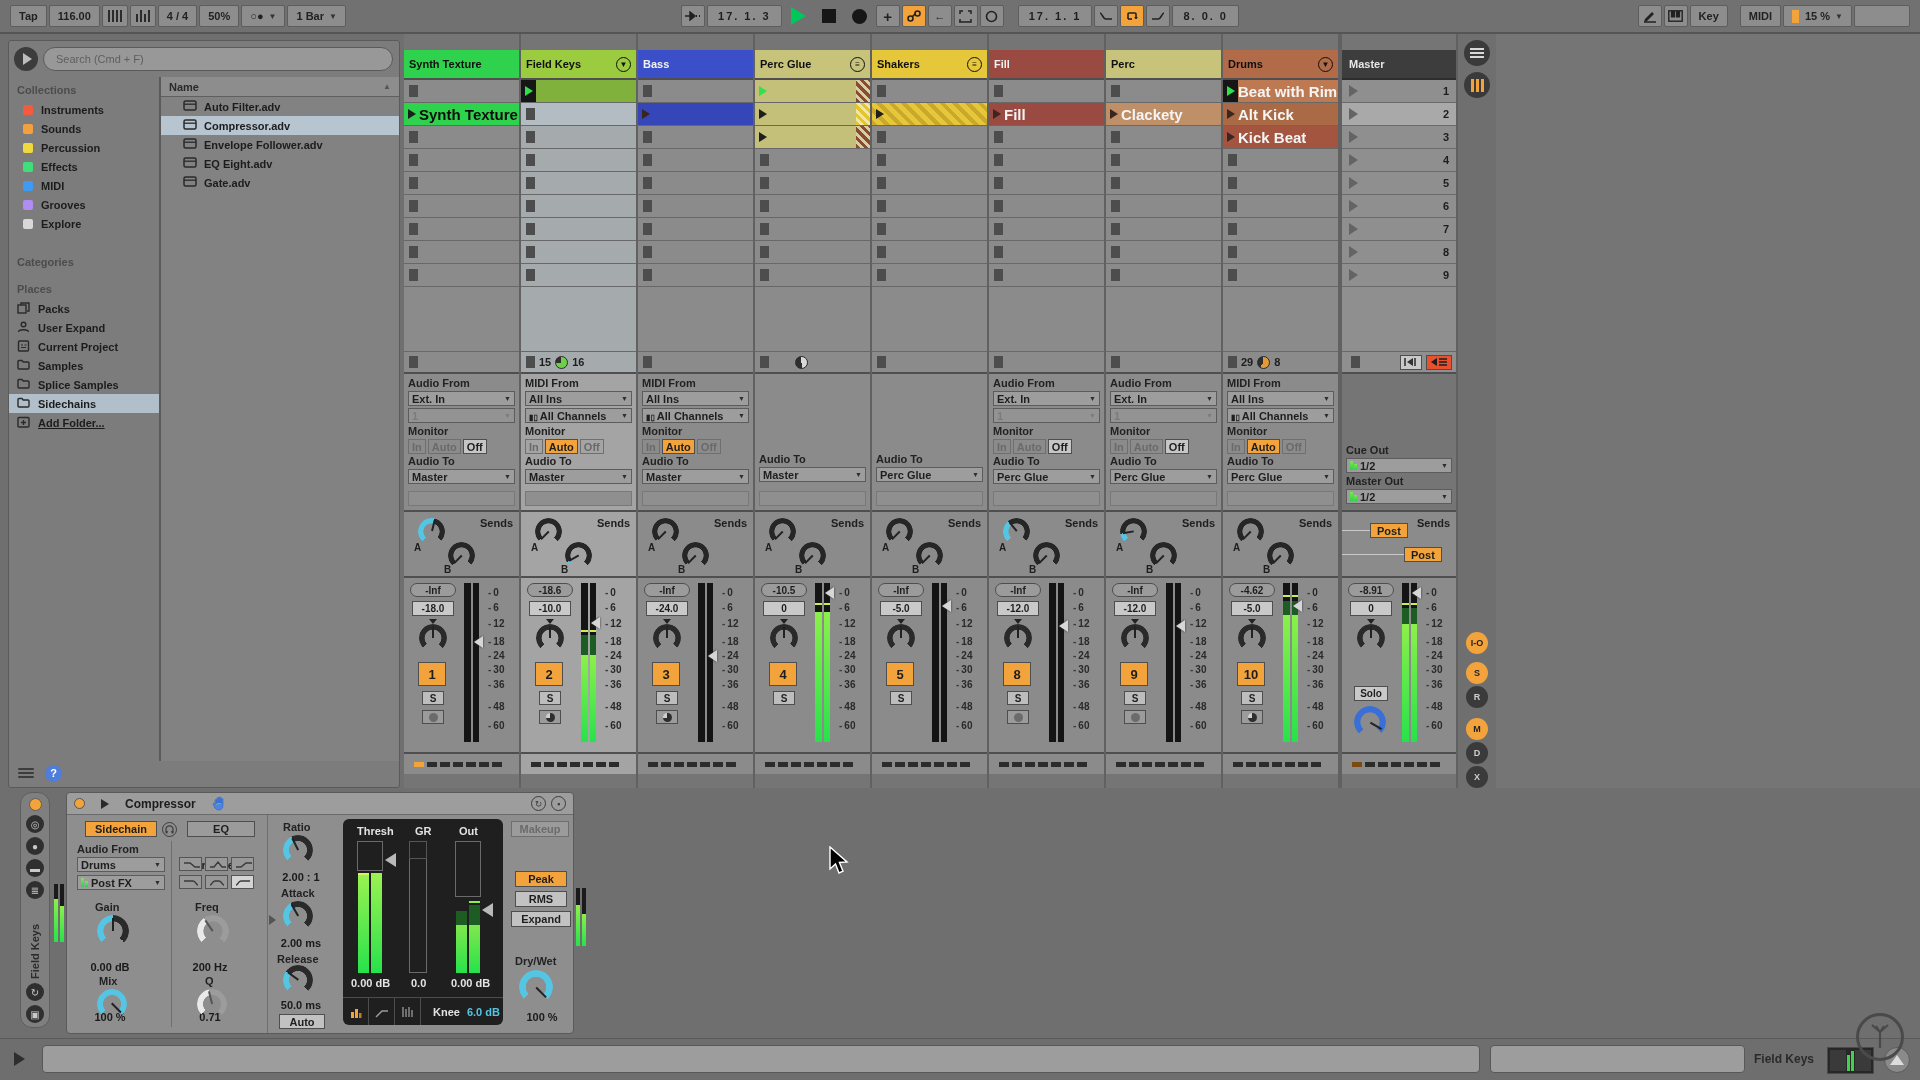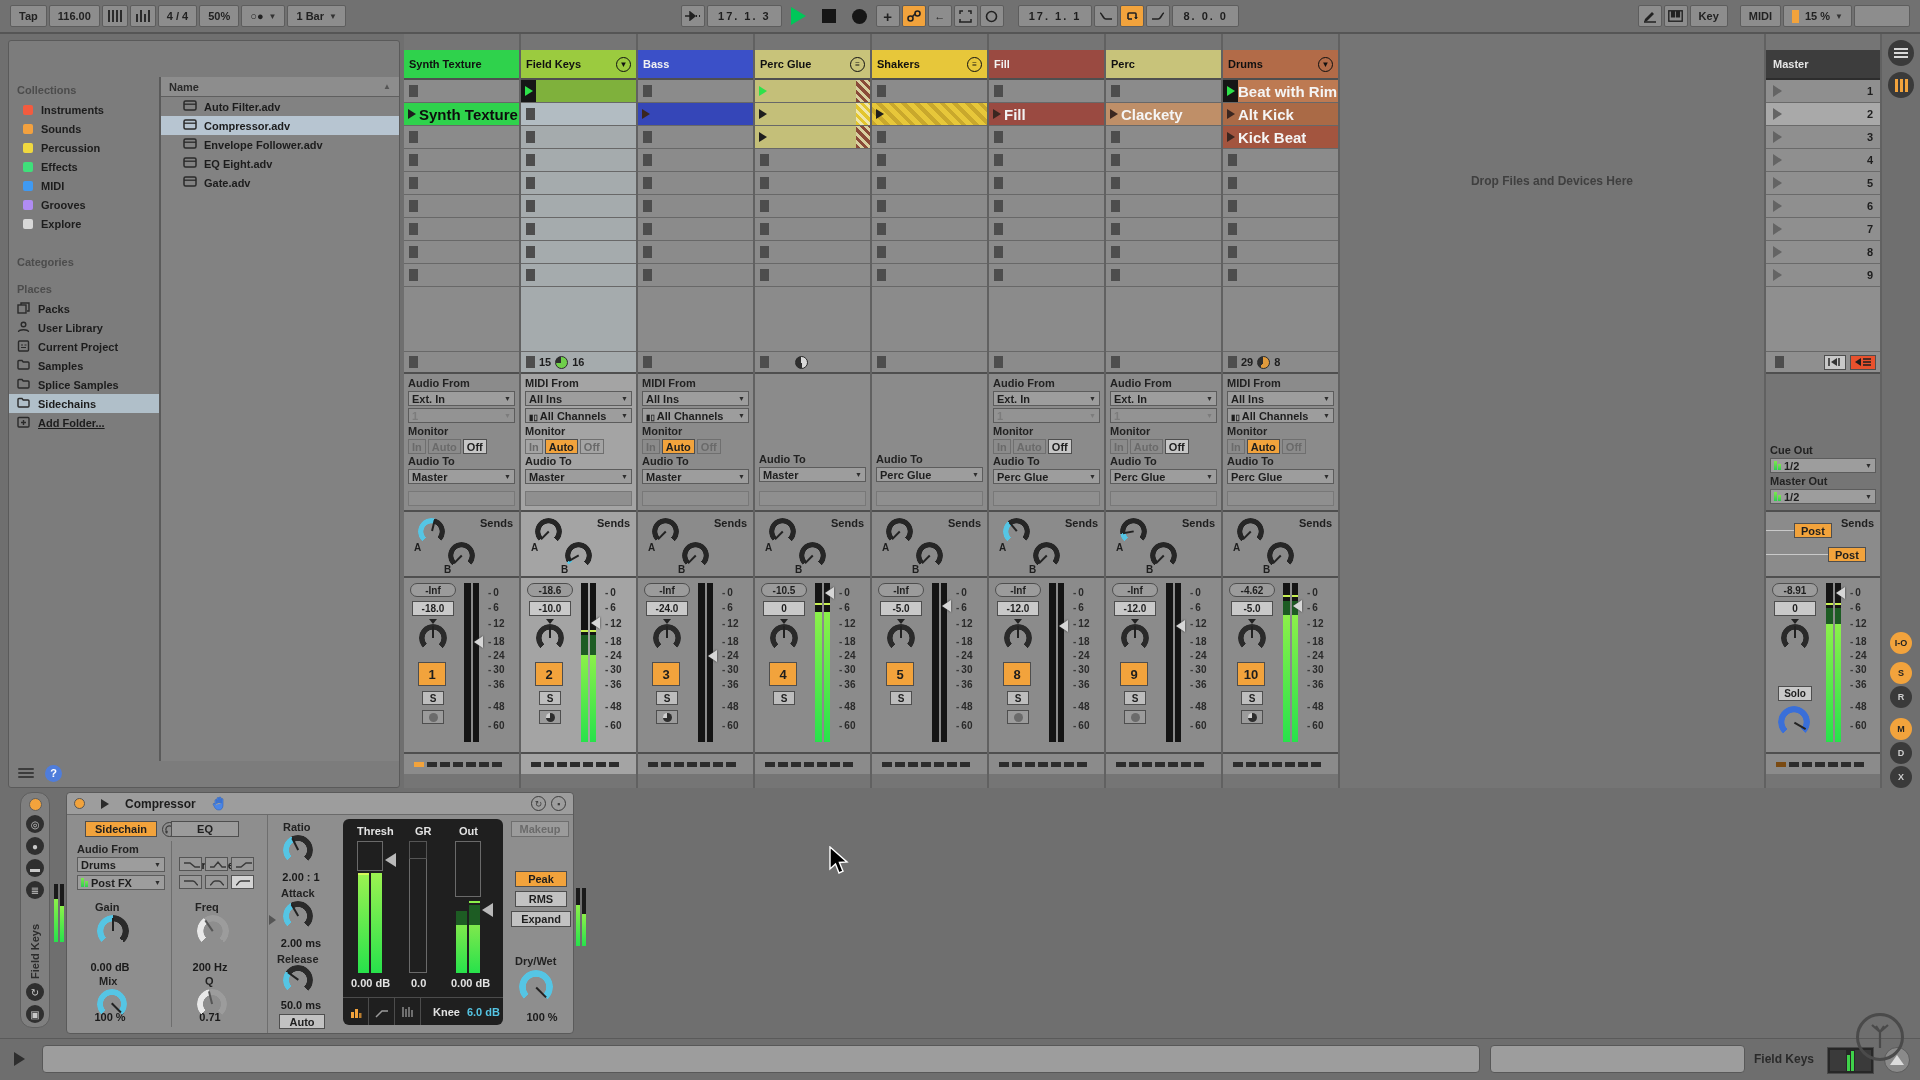--- a/index.html
+++ b/index.html
@@ -289,20 +289,26 @@
     <div class="tb-box">
         <span class="cpu-dot"></span>
         <span>15 %</span>
         <span class="tb-caret">▼</span>
       </div>
     <div class="tb-box" style="width:56px"></div>
   </div>
 </div>
 
 <div id="browser">
+  <div id="b-search-row">
+    <div id="b-preview">
+        <i></i>
+      </div>
+    <div id="b-search">Search (Cmd + F)</div>
+  </div>
   <div id="b-cols">
     <div id="b-left">
       <div class="b-header">Collections</div>
       <div id="collections-list">
           <div class="b-item">
             <span class="swatch" style="background: rgb(243, 91, 63);"></span>
             <span>Instruments</span>
           </div>
           <div class="b-item">
             <span class="swatch" style="background: rgb(243, 161, 63);"></span>
@@ -337,21 +343,21 @@
                 <rect x="1" y="3" width="8" height="8" fill="none" stroke="#2a2a2a" stroke-width="1.4"></rect>
                 <path d="M4 3V1h8v8h-2" fill="none" stroke="#2a2a2a" stroke-width="1.4"></path>
               </svg></span>
             <span>Packs</span>
           </div>
           <div class="b-item" style="padding-left: 8px;">
             <span><svg width="13" height="12" viewBox="0 0 13 12">
                 <circle cx="6.5" cy="3.5" r="2.3" fill="none" stroke="#2a2a2a" stroke-width="1.4"></circle>
                 <path d="M1.5 11c0-3 10-3 10 0" fill="none" stroke="#2a2a2a" stroke-width="1.4"></path>
               </svg></span>
-            <span>User Library</span>
+            <span>User Expand</span>
           </div>
           <div class="b-item" style="padding-left: 8px;">
             <span><svg width="13" height="12" viewBox="0 0 13 12">
                 <rect x="1.5" y="1" width="10" height="10" rx="1" fill="none" stroke="#2a2a2a" stroke-width="1.4"></rect>
                 <path d="M4 5h2M7.5 5h2M4 7.5h5" stroke="#2a2a2a" stroke-width="1.2"></path>
               </svg></span>
             <span>Current Project</span>
           </div>
           <div class="b-item" style="padding-left: 8px;">
             <span><svg width="13" height="11" viewBox="0 0 13 11">
@@ -1371,23 +1377,20 @@
       </div>
       <div class="t-perf" style="background: rgb(139, 139, 139);">
         <span class="seg"></span>
         <span class="seg"></span>
         <span class="seg"></span>
         <span class="seg"></span>
         <span class="seg"></span>
         <span class="seg"></span>
         <span class="seg"></span>
       </div>
-    </div>
-    <div id="droparea">
-      <div id="drop-hint">Drop Files and Devices Here</div>
     </div>
     <div id="master">
       <div id="m-header">Master</div>
       <div class="scene">
         <span class="tri"></span>
         <span>1</span>
       </div>
       <div class="scene sel">
         <span class="tri"></span>
         <span>2</span>
@@ -1568,21 +1571,21 @@
     </div>
     <div id="dev-body">
       <div class="dv-btn orange" style="left:18px;top:6px;width:72px;height:16px">Sidechain</div>
       <div class="tcir" style="position:absolute;left:95px;top:7px">
           <svg width="9" height="9" viewBox="0 0 10 10">
             <path d="M1 6V5a4 4 0 018 0v1" fill="none" stroke="#3c3c3c" stroke-width="1.4"></path>
             <rect x="0.5" y="6" width="2.4" height="3.4" rx="1" fill="#3c3c3c"></rect>
             <rect x="7.1" y="6" width="2.4" height="3.4" rx="1" fill="#3c3c3c"></rect>
           </svg>
         </div>
-      <div class="dv-btn" style="left:104px;top:6px;width:68px;height:16px">EQ</div>
+      <div class="dv-btn" style="left:120px;top:6px;width:68px;height:16px">EQ</div>
 
       <div class="dv-lbl" style="left:10px;top:28px">Audio From</div>
       <div class="dd" style="position:absolute;left:10px;top:42px;width:88px">
           <span>Drums</span>
           <span class="arr">▼</span>
         </div>
       <div class="dd" style="position:absolute;left:10px;top:60px;width:88px">
           <span><span class="mini-meter-ico">
               <i style="height:9px"></i>
               <i style="height:6px"></i>

